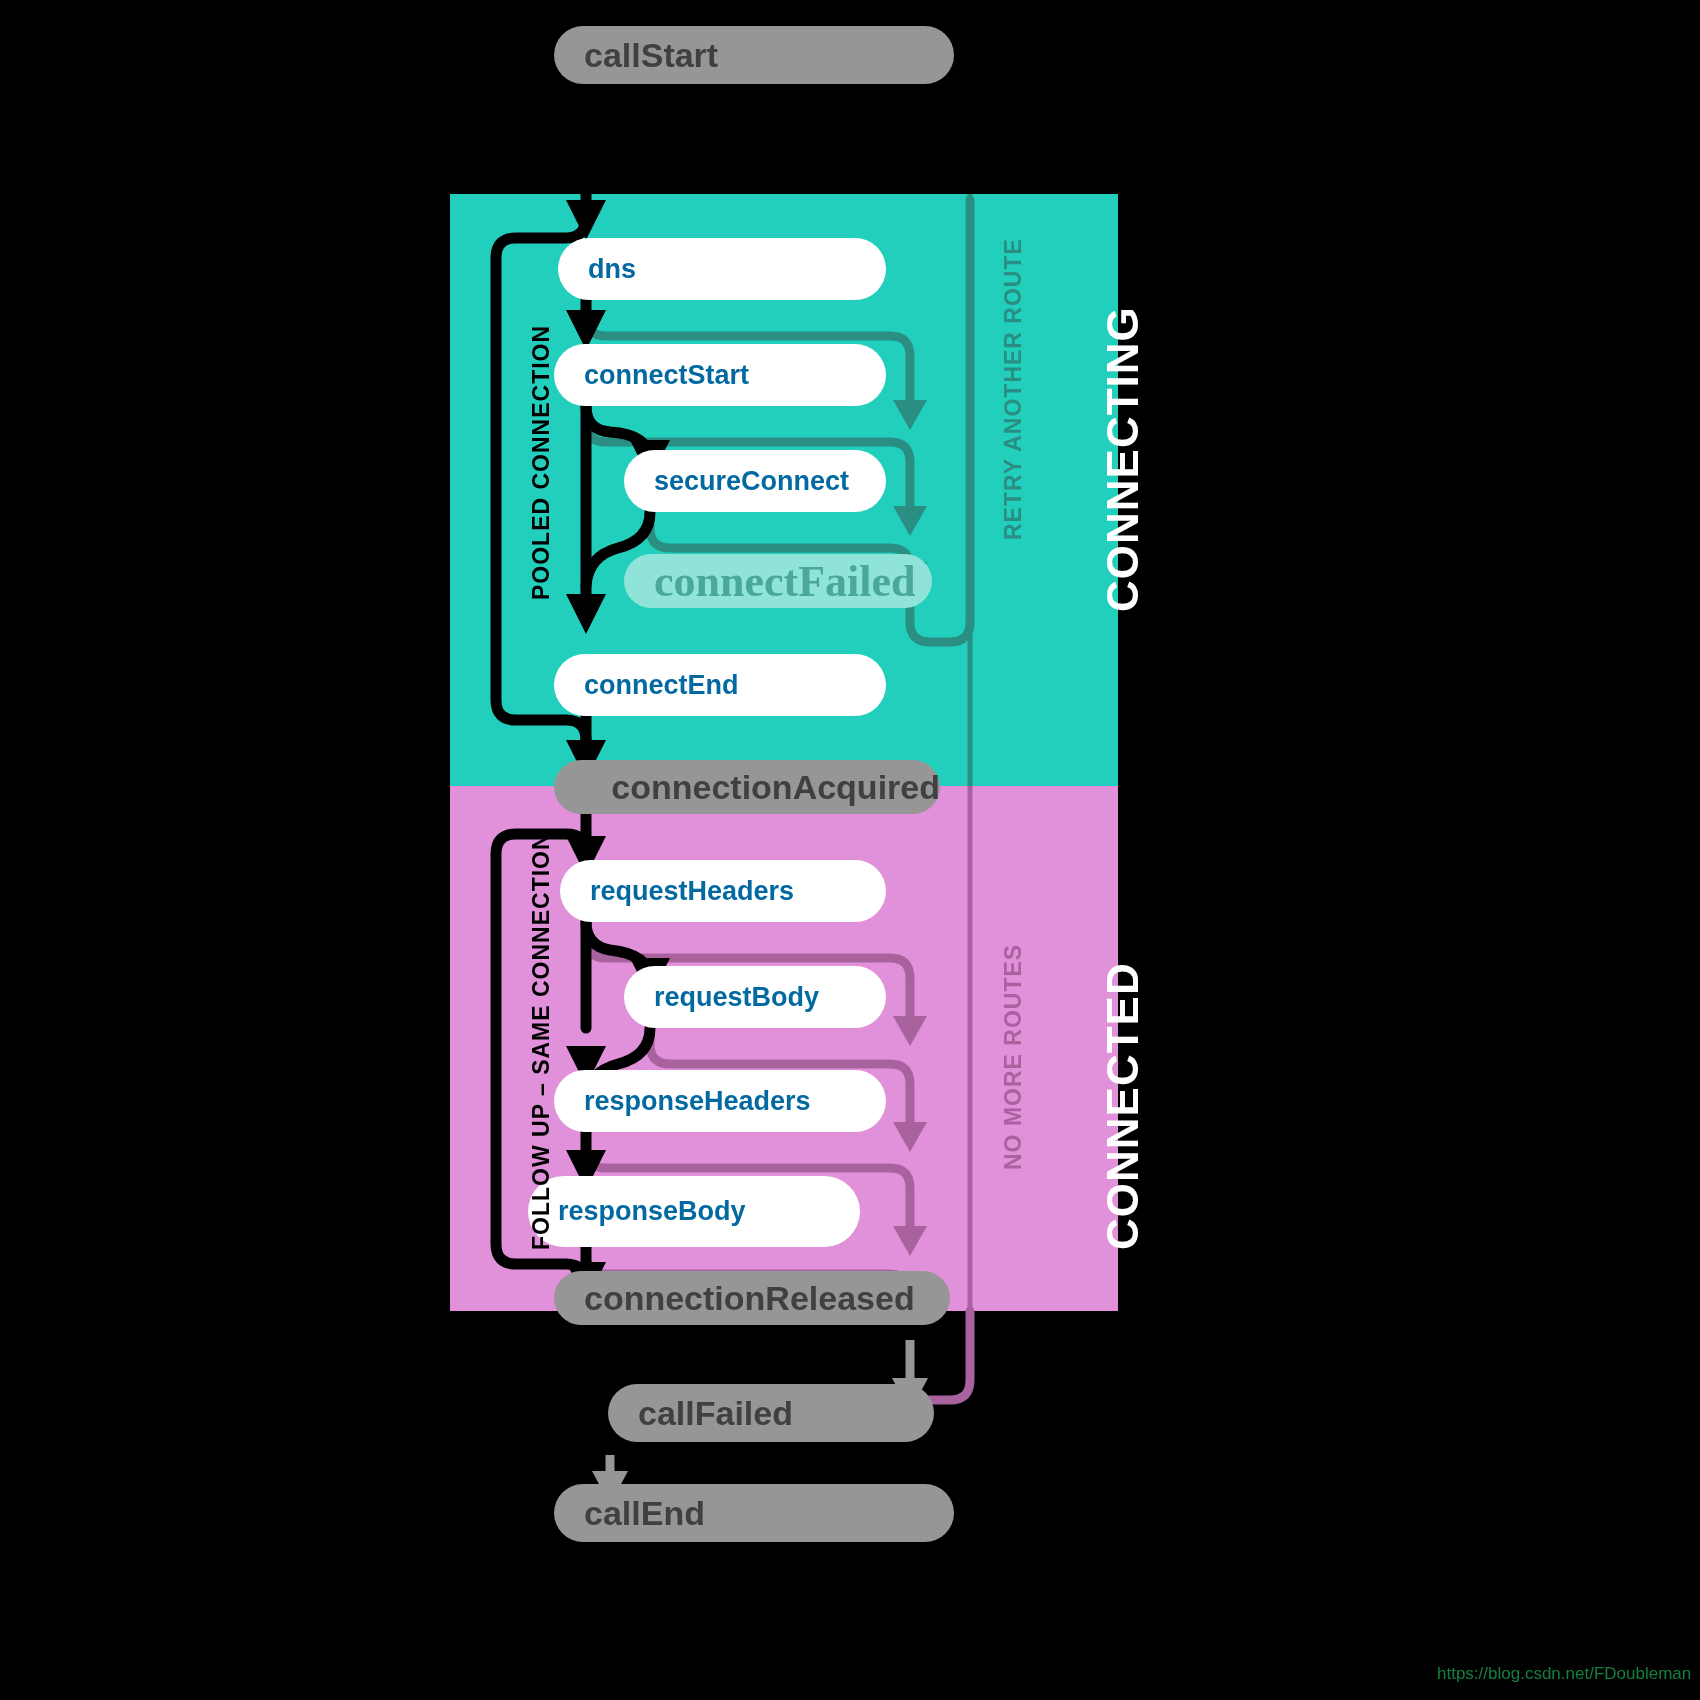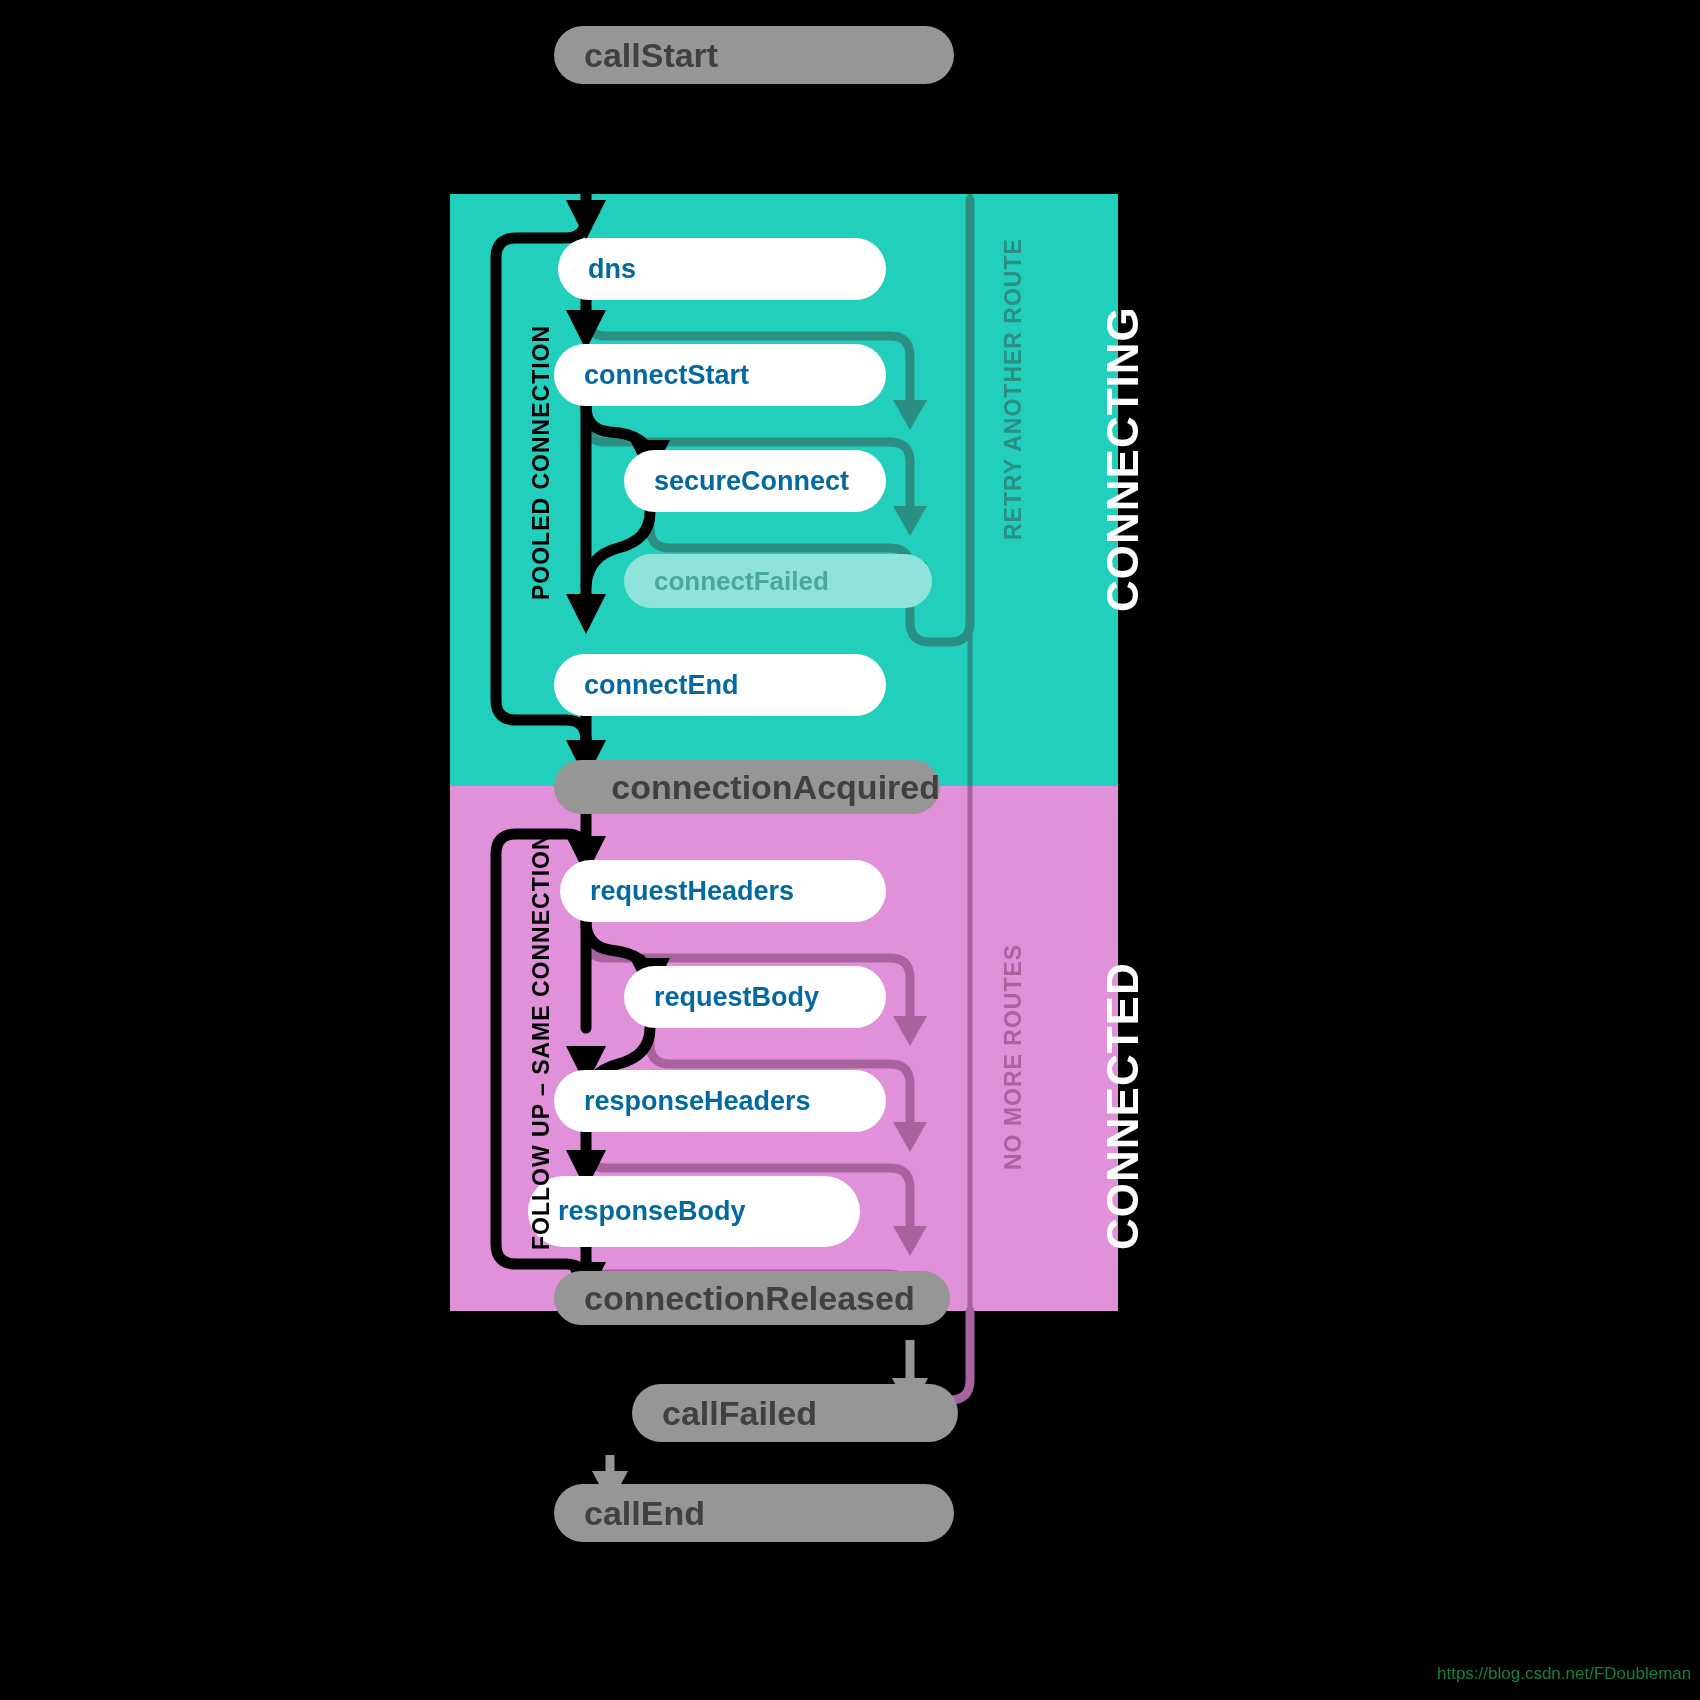--- a/index.html
+++ b/index.html
@@ -6,21 +6,21 @@
   body{width:1700px;height:1700px;overflow:hidden;font-family:"Liberation Sans",sans-serif;}
   #stage{position:relative;width:1700px;height:1700px;background:#000;}
   svg.layer{position:absolute;left:0;top:0;width:1700px;height:1700px;}
   .pill{position:absolute;display:flex;align-items:center;border-radius:999px;box-sizing:border-box;}
   .pill span{font-weight:bold;white-space:nowrap;}
   .pill.gray{background:#969696;}
   .pill.gray span{color:#404040;font-size:34px;padding-left:30px;}
   .pill.white{background:#ffffff;}
   .pill.white span{color:#0369a1;font-size:27px;padding-left:30px;}
   .pill.faded{background:#8fe3d8;}
-  .pill.faded span{color:#4aa79b;font-size:26px;padding-left:30px;}
+  .pill.faded span{color:#4aa79b;font-size:44px;padding-left:30px;font-family:Liberation Serif, serif;}
   .vlabel{position:absolute;font-weight:bold;letter-spacing:1px;white-space:nowrap;
           transform-origin:0 0;transform:rotate(-90deg);}
   .watermark{position:absolute;color:#15803d;font-size:17px;}
 </style>
 </head>
 <body>
 
 <div id="stage">
 
   <svg class="layer" viewBox="0 0 1700 1700">
@@ -160,21 +160,21 @@
   </div>
 
   <div class="pill white" style="left:528px;top:1176px;width:332px;height:71px;">
     <span>responseBody</span>
   </div>
 
   <div class="pill gray" style="left:554px;top:1271px;width:396px;height:54px;">
     <span>connectionReleased</span>
   </div>
 
-  <div class="pill gray" style="left:632px;top:1384px;width:326px;height:58px;">
+  <div class="pill gray" style="left:608px;top:1384px;width:326px;height:58px;">
     <span>callFailed</span>
   </div>
 
   <div class="pill gray" style="left:554px;top:1484px;width:400px;height:58px;">
     <span>callEnd</span>
   </div>
 
   <div class="vlabel" style="left:528px;top:600px;font-size:23px;color:#000000;">
     <span>POOLED CONNECTION</span>
   </div>

